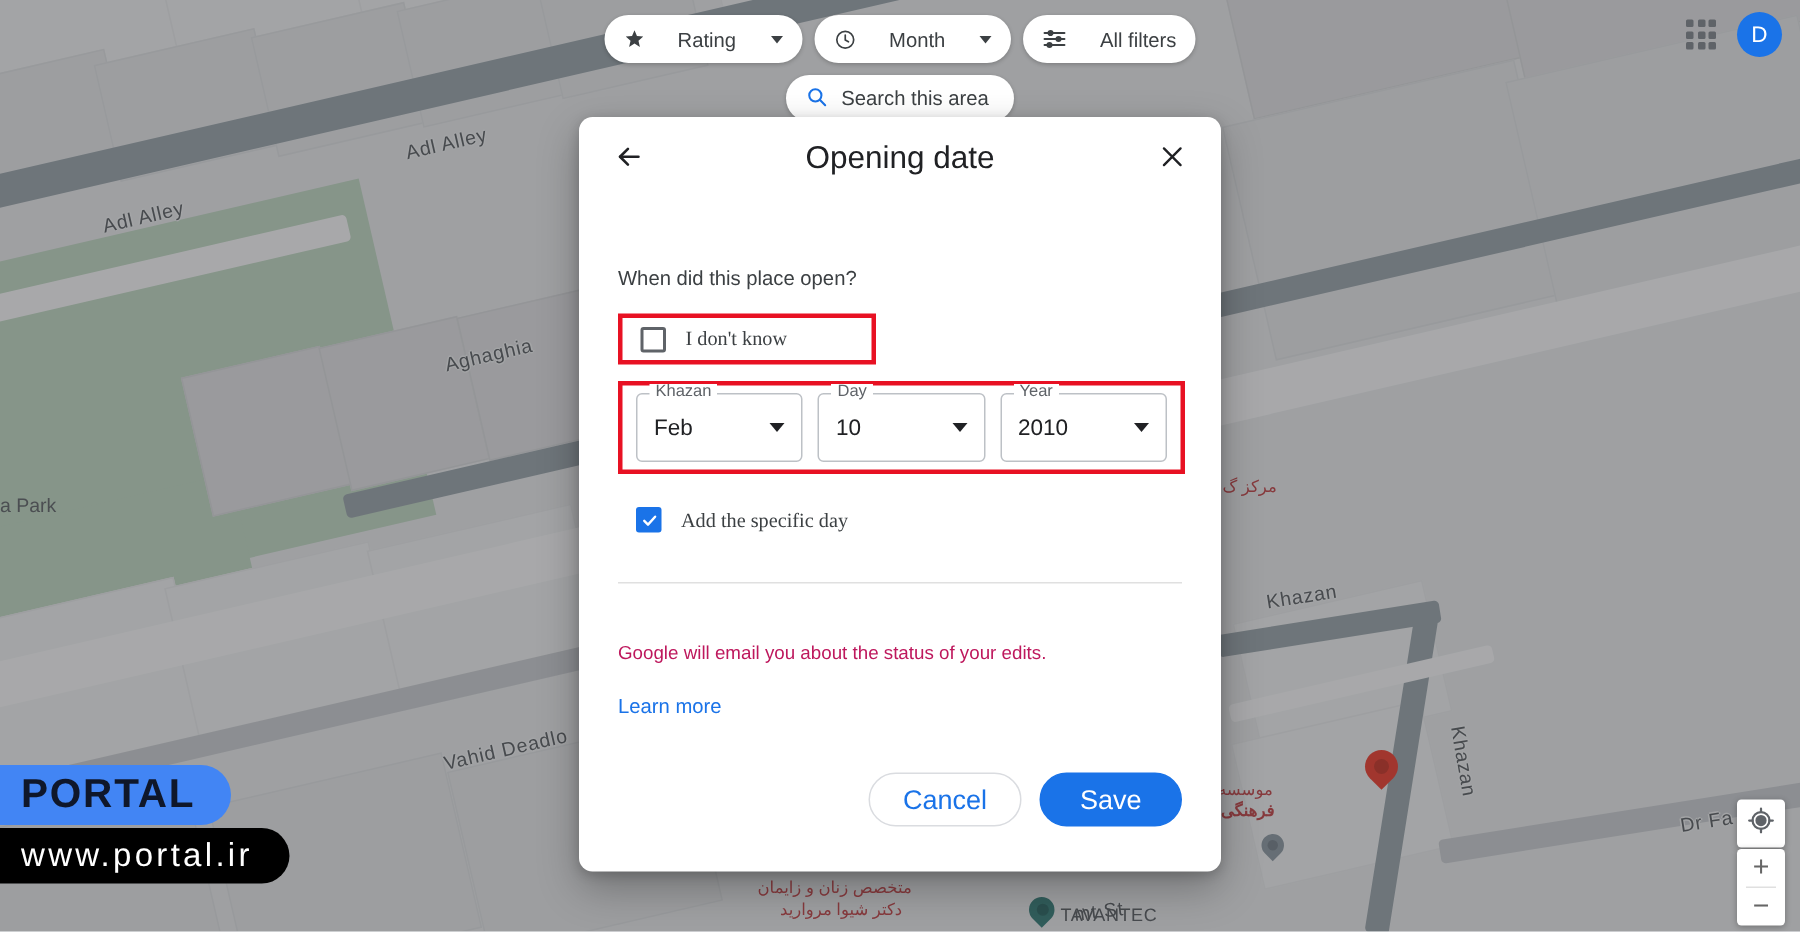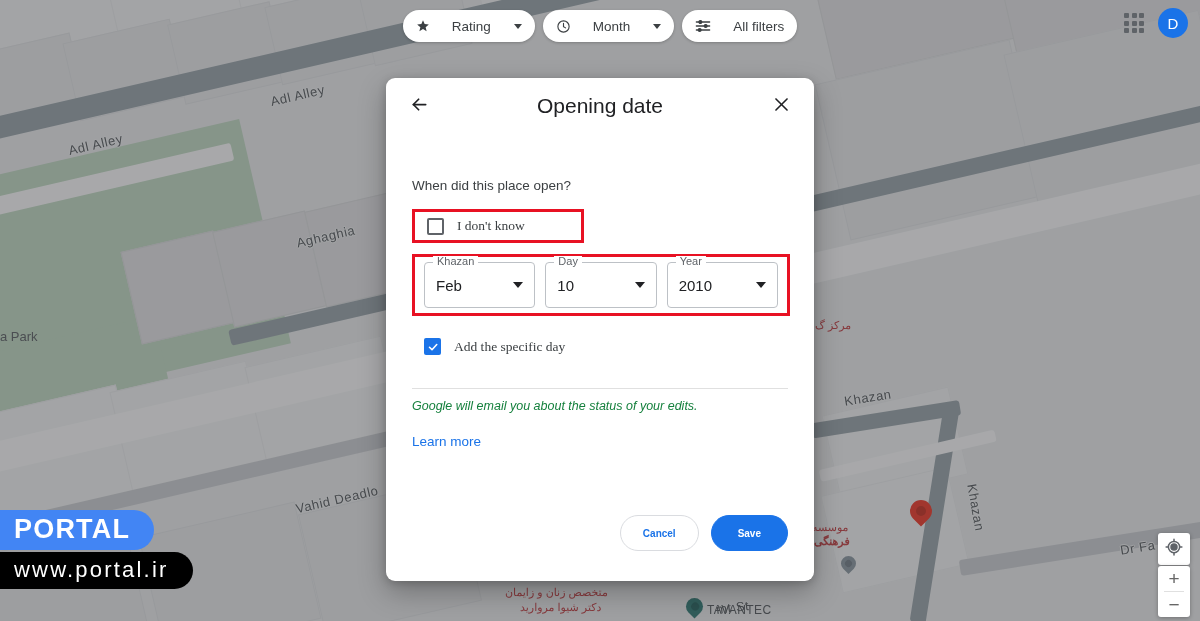--- a/index.html
+++ b/index.html
@@ -234,21 +234,21 @@
   .mapctl.zoom .sep { height: 1px; width: 20px; background: #e0e0e0; padding:0; }
 
   
   .wm {
     position: absolute;
     left: 0; bottom: 32px;
     z-index: 7;
   }
   .wm-top {
     background: #4285f4;
-    color: #ffffff;
+    color: #0f172a;
     font-size: 27px;
     font-weight: 700;
     letter-spacing: 1.2px;
     padding: 4px 24px 5px 14px;
     border-radius: 0 22px 22px 0;
     display: inline-block;
     line-height: 1.15;
   }
   .wm-bot {
     background: #000000;
@@ -407,45 +407,44 @@
   }
 
   .divider {
     height: 1px;
     background: #e0e0e0;
     margin-top: 33px;
   }
 
   .note {
     font-size: 12.5px;
-    color: #15803d;
-    margin-top: 10px;
-    font-style: italic;
+    color: #be185d;
+    margin-top: 39px;
   }
   .learn {
     display: inline-block;
     font-size: 13.5px;
     color: #1a73e8;
     margin-top: 21px;
     cursor: pointer;
   }
 
   .dlg-foot {
     flex: none;
     height: 82px;
     display: flex;
     align-items: center;
     justify-content: flex-end;
     gap: 12px;
     padding: 0 26px 14px 0;
   }
   .btn {
     border-radius: 18px;
-    font-size: 10px;
-    font-weight: 700;
+    font-size: 18px;
+    font-weight: 400;
     cursor: pointer;
     display: flex;
     align-items: center;
     justify-content: center;
   }
   .btn-cancel {
     height: 36px;
     padding: 0 22px;
     background: #fff;
     color: #1a73e8;
@@ -575,20 +574,31 @@
           <path d="M2 4h20M2 10h20M2 16h20"></path>
           <circle cx="8" cy="4" r="2.1" fill="#3c4043"></circle>
           <circle cx="16" cy="10" r="2.1" fill="#3c4043"></circle>
           <circle cx="7" cy="16" r="2.1" fill="#3c4043"></circle>
         </svg>
       </span>
       <span>All filters</span>
     </div>
   </div>
 
+  <div class="searchrow">
+    <div class="search-area-btn">
+      <span>
+        <svg width="15" height="15" viewBox="0 0 24 24" fill="none" stroke="#1a73e8" stroke-width="2.2" stroke-linecap="round">
+          <circle cx="10.5" cy="10.5" r="6.5"></circle>
+          <path d="M15.5 15.5 21 21"></path>
+        </svg>
+      </span>
+      <span>Search this area</span>
+    </div>
+  </div>
 
   <div class="topright">
     <div class="apps-grid">
       <i></i>
         <i></i>
         <i></i>
         <i></i>
         <i></i>
         <i></i>
         <i></i>

